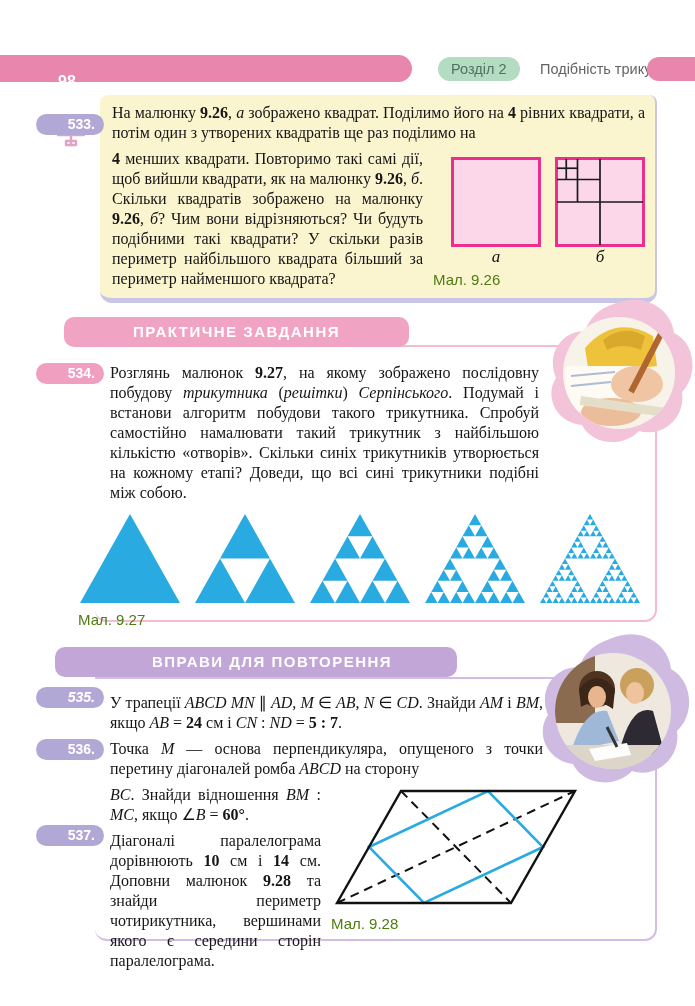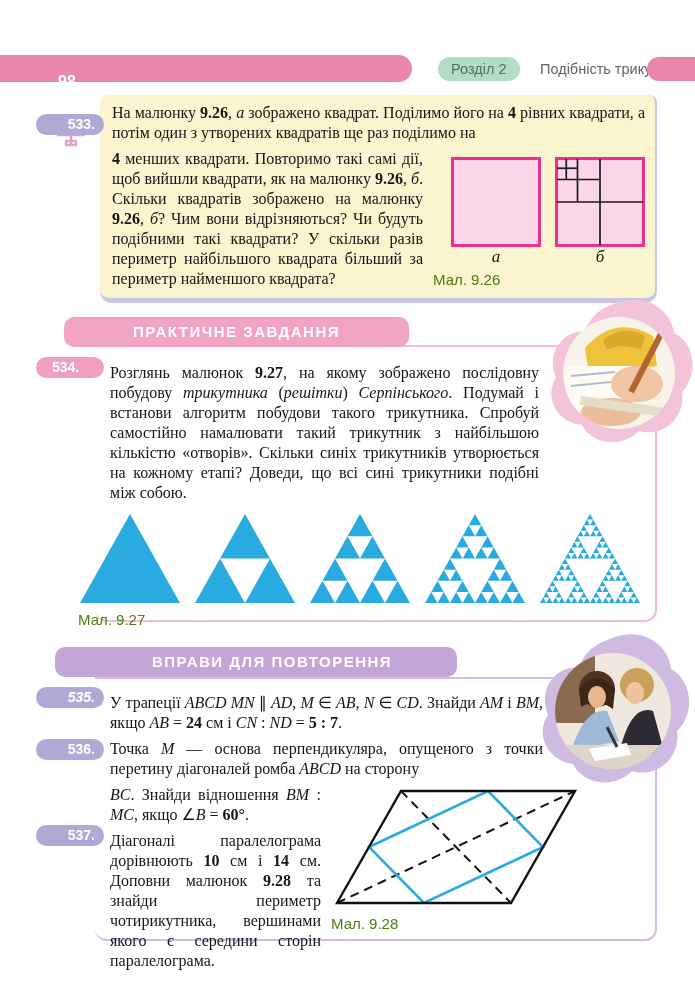--- a/index.html
+++ b/index.html
@@ -95,21 +95,21 @@
     position:absolute;box-sizing:border-box;
     border-style:solid;border-width:2px;border-left:none;
     border-radius:0 12px 12px 12px;z-index:1;
   }
   .box-practical{left:95px;top:345px;width:562px;height:277px;border-color:var(--box-border-pink,#F5BBD2);}
   .box-review{left:95px;top:677px;width:562px;height:264px;border-color:var(--box-border-purple,#D3BCE5);}
   .box-inner{position:relative;width:100%;height:100%;box-sizing:border-box;}
   .box-practical .box-inner{padding:16px 28px 0 15px;}
   .box-review .box-inner{padding:14px 10px 0 15px;}
 
-  .badge-534{left:-59px;top:10px;text-align:center;}
+  .badge-534{left:-59px;top:16px;}
   .badge-535{left:-59px;top:8px;font-style:italic;}
   .badge-536{left:-59px;top:60px;}
   .badge-537{left:-59px;top:146px;}
 
   .wrap-spacer-534{float:right;width:88px;height:104px;}
   .wrap-spacer-review{float:right;width:102px;height:100px;}
 
   
   .tri-row{
     display:flex;gap:11px;margin:10px 0 0 -32px;width:566px;

